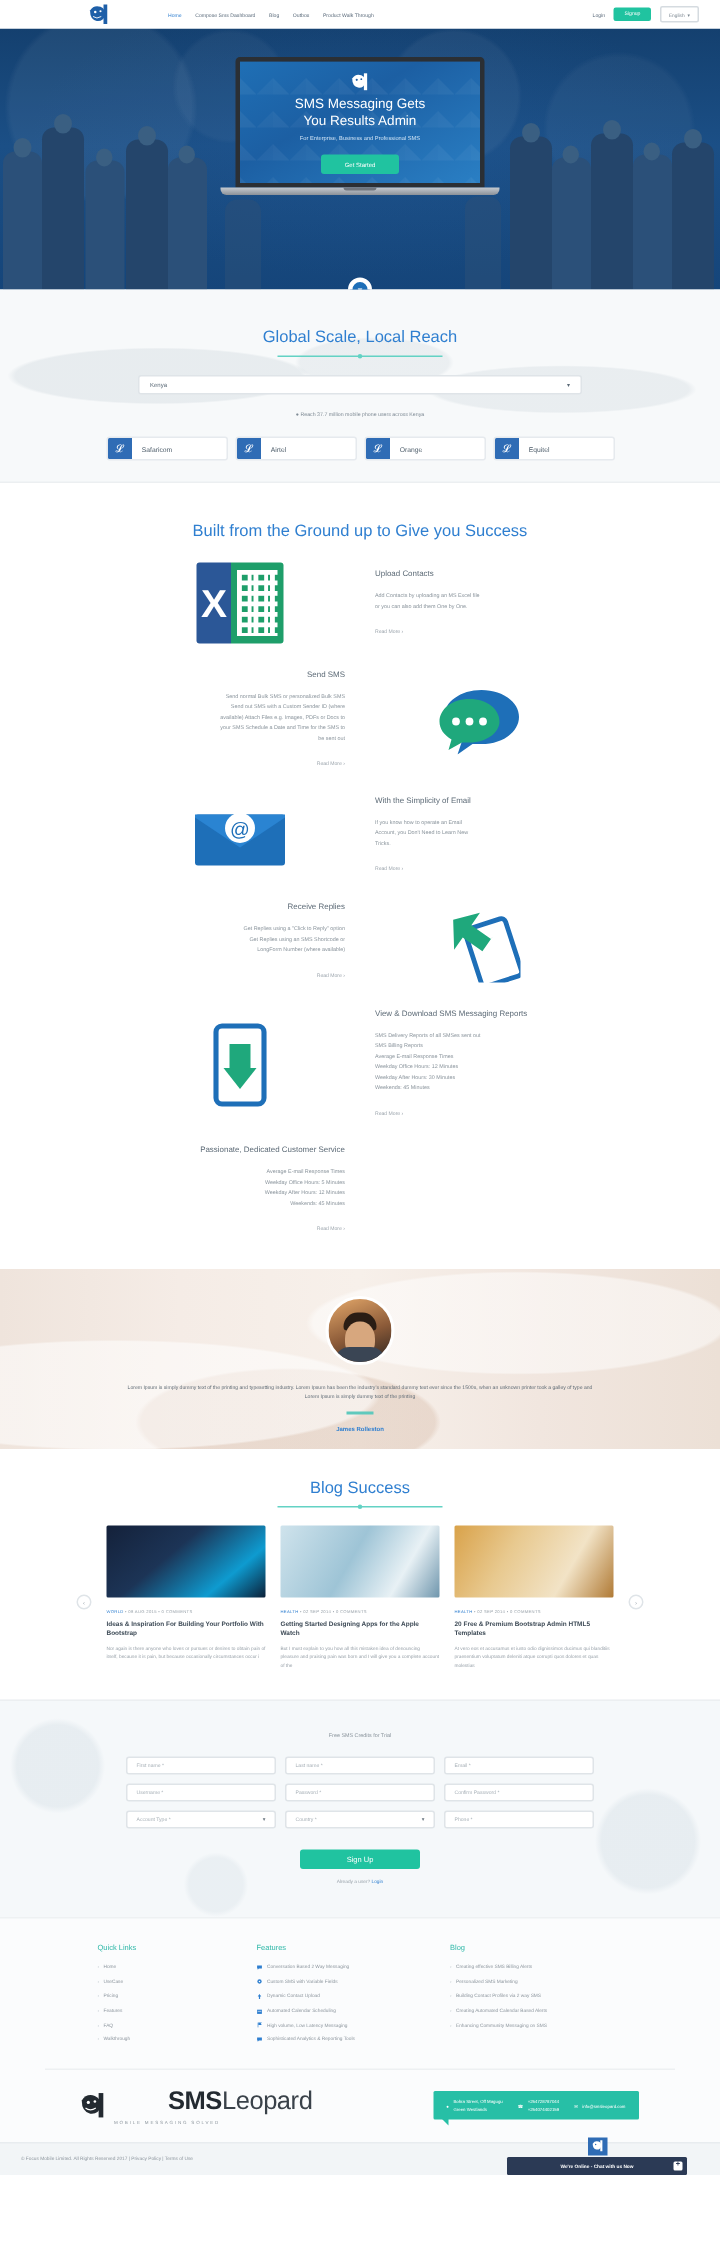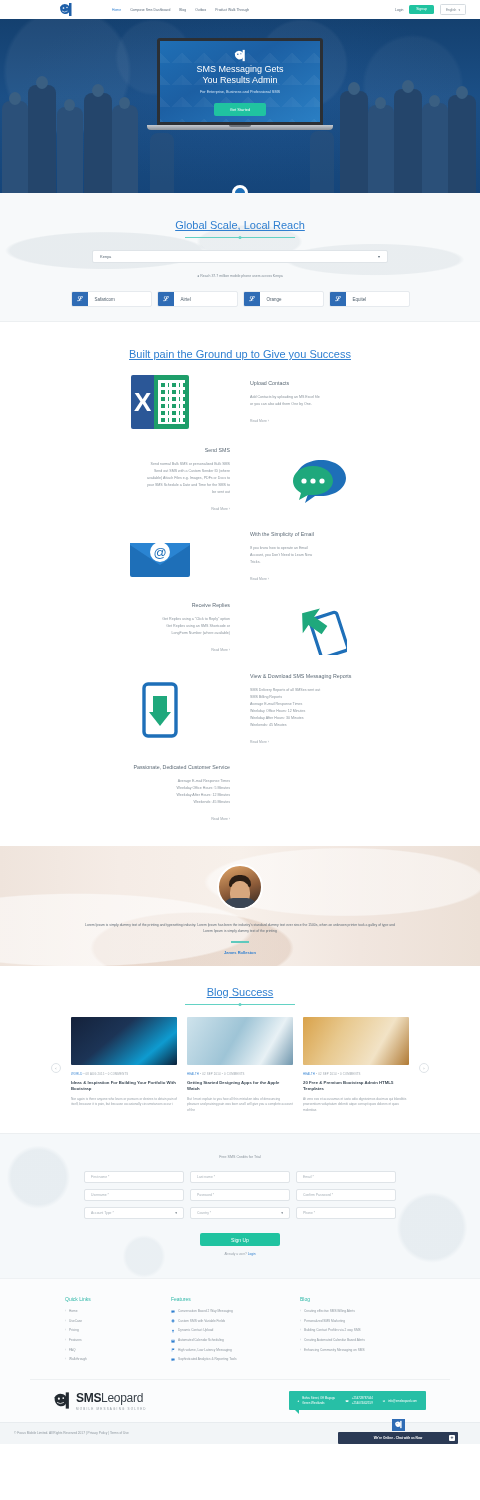--- a/index.html
+++ b/index.html
@@ -201,21 +201,20 @@
       radial-gradient(ellipse at 52% 38%, rgba(170,185,195,.16) 0 14%, transparent 15%),
       radial-gradient(ellipse at 78% 52%, rgba(170,185,195,.18) 0 16%, transparent 17%);
   }
   .sec-title {
     color: #2f7fd0;
     font-size: 11px;
     font-weight: normal;
     position: relative;
     display: inline-block;
     padding-bottom: 6px;
-    text-decoration: underline;
   }
   .sec-underline {
     width: 110px;
     height: 1px;
     background: #63d2c4;
     margin: 0 auto 12px;
     position: relative;
   }
   .sec-underline::after {
     content: "";
@@ -433,21 +432,21 @@
   .flist li {
     font-size: 3.2px; color: #8d969e; margin-bottom: 4.6px;
     display: flex; align-items: center; gap: 3px; line-height: 5px;
   }
   .flist li .b { color: #b9c1c7; font-size: 3px; }
   .fi { width: 4px; height: 4px; flex: none; display:inline-block; }
   .footer-divider { width: 420px; height: 1px; background: #edf0f2; margin: 12px auto 0; }
 
   .footer-brand { display: flex; align-items: center; width: 400px; margin: 11px auto 0; }
   .brandmark { display: flex; align-items: center; gap: 4px; margin-left: 12px;}
-  .brand-text .t1 { font-size: 12px; color: #3a424a; letter-spacing:-.3px; }
+  .brand-text .t1 { font-size: 17px; color: #3a424a; letter-spacing:-.3px;margin-left:36px; }
   .brand-text .t1 b { color: #232a31; }
   .brand-text .t2 { font-size: 3px; color: #8d969e; letter-spacing: 1.2px; margin-top: 2px; }
   .contact-bar {
     margin-left: auto;
     background: #27bfa6;
     color: #fff;
     display: flex;
     align-items: center;
     gap: 10px;
     padding: 5px 9px;
@@ -620,21 +619,21 @@
         <div class="carrier-name">Orange</div>
       </div>
       <div class="carrier">
         <div class="carrier-ico">𝓛</div>
         <div class="carrier-name">Equitel</div>
       </div>
     </div>
   </div>
 
   <div class="features">
-    <h2 class="sec-title">Built pain the Ground up to Give you Success</h2>
+    <h2 class="sec-title">Built from the Ground up to Give you Success</h2>
 
     
     <div class="feat-row">
       <div class="feat-icon">
         <div class="ico-excel">
           <div class="l">X</div>
           <div class="r">
               <div class="grid"></div>
             </div>
         </div>

